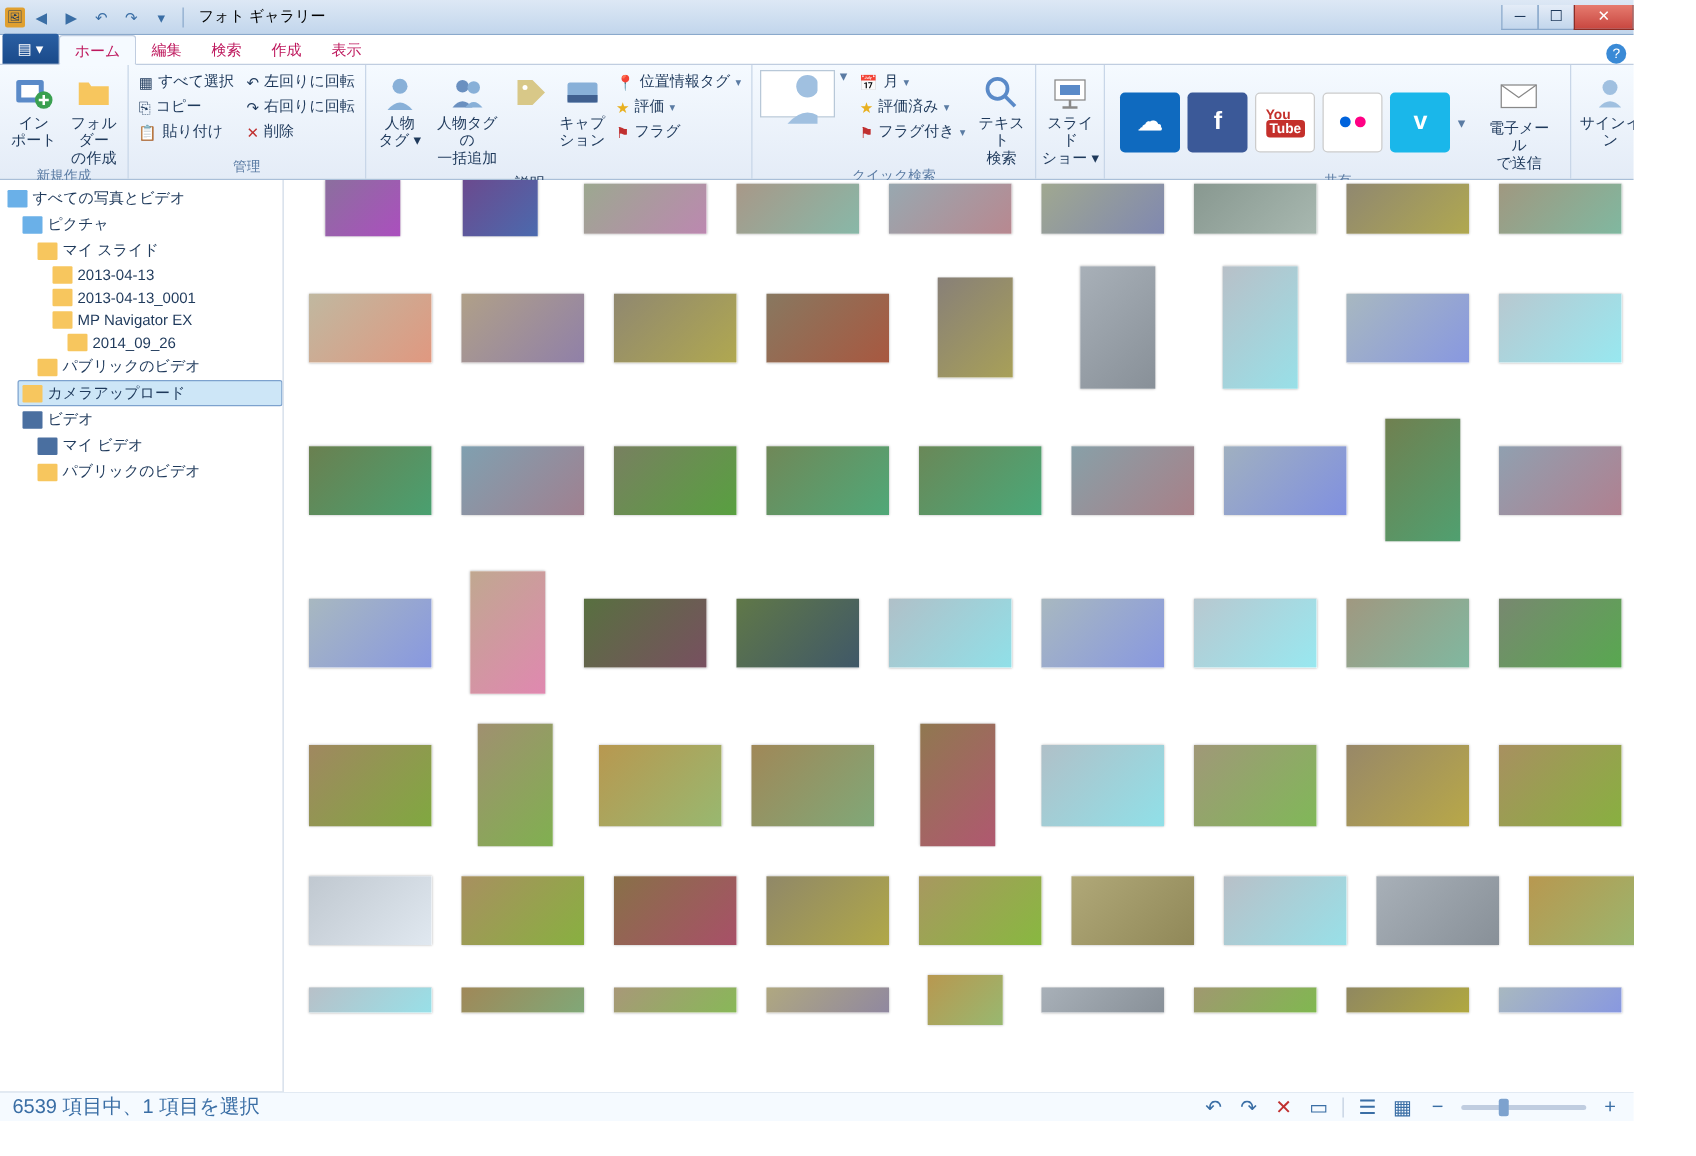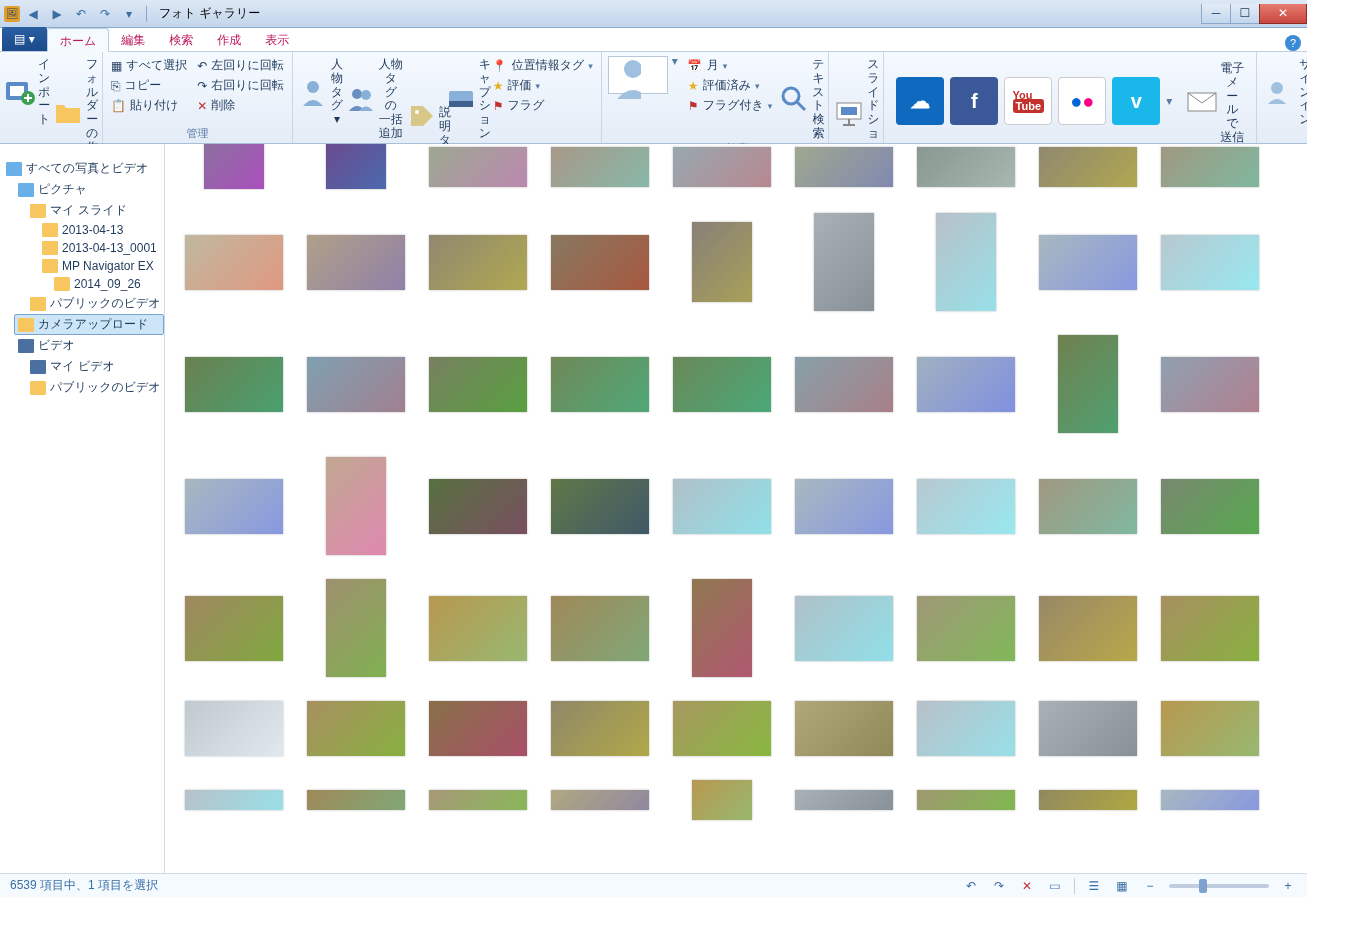--- a/index.html
+++ b/index.html
@@ -20,42 +20,42 @@
 .filetab { height: 24px; padding: 0 12px; background: linear-gradient(to bottom,#2a5fa3,#1a4a8a); color:#fff; display:flex;align-items:center; border-radius: 2px 2px 0 0; margin-left:2px; font-size:12px;}
 .ribbon-tab { height: 24px; padding: 2px 12px 0 12px; display:flex;align-items:center; color:#be185d; cursor:default;}
 .ribbon-tab.active { background:#f5faff; border:1px solid #c0cde0; border-bottom:1px solid #f5faff; border-radius:3px 3px 0 0; margin-bottom:-1px;}
 .helpicon { margin-left:auto; margin-right:6px; width:16px;height:16px; border-radius:50%; background:#3a8ad6; color:#fff; display:flex;align-items:center;justify-content:center;font-size:11px;}
 
 
 .ribbon { height: 92px; background: linear-gradient(to bottom,#f5faff,#e4ecf7); border-bottom:1px solid #a9bfd8; display:flex; }
 .rgroup { display:flex; flex-direction:column; border-right:1px solid #c8d6e8; padding: 2px 4px 0 4px;}
 .rgroup-body { flex:1; display:flex; align-items:flex-start; gap:2px;}
 .rgroup-label { text-align:center; font-size:11px; color:#5a7ba3; padding-bottom:2px;}
-.rbtn-lg { width:46px; display:flex; flex-direction:row; align-items:center; padding-top:4px; gap:2px; text-align:center; line-height:1.15;}
+.rbtn-lg { width:46px; display:flex; flex-direction:column; align-items:center; padding-top:4px; gap:2px; text-align:center; line-height:1.15;}
 .rbtn-lg .ico { width:32px; height:32px; display:flex;align-items:center;justify-content:center;}
 .rbtn-sm { display:flex; align-items:center; gap:4px; padding:1px 4px; font-size:12px; white-space:nowrap;}
 .rcol { display:flex; flex-direction:column; gap:1px; padding-top:2px;}
 .share-icon { width:48px; height:48px; border-radius:4px; display:flex;align-items:center;justify-content:center; color:#fff; font-weight:bold; font-size:20px;}
 .share-row { display:flex; gap:6px; align-items:center; padding:4px 8px 0 8px;}
 
 
 .main { display:flex; height: calc(100% - 28px - 24px - 92px - 24px); }
-.sidebar { width: 165px; border-right:1px solid #d0dae8; overflow:auto; padding-top:14px; background:#fff;}
+.sidebar { width: 227px; border-right:1px solid #d0dae8; overflow:auto; padding-top:4px; background:#fff;}
 .tree-item { display:flex; align-items:center; gap:4px; padding:2px 4px; white-space:nowrap;}
 .tree-item.selected { background:#cde6f7; border:1px solid #7da2ce; border-radius:2px; padding:1px 3px;}
 .tree-icon { width:16px; height:14px; background:#f7c65e; border-radius:1px; flex-shrink:0;}
 .tree-icon.pic { background:#6ab0e8;}
 .tree-icon.vid { background:#4a6fa0;}
 .content { flex:1; overflow-y:scroll; padding: 0 10px 10px 20px; background:#fff;}
 .thumb-row { display:flex; gap:24px; margin-bottom:24px; }
 .thumb { width:98px; display:flex; align-items:center; justify-content:center;}
 .thumb-img { box-shadow: 0 0 2px rgba(0,0,0,0.3); }
 
 
-.statusbar { height:24px; border-top:1px solid #d0dae8; display:flex; align-items:center; padding:0 10px; font-size:12px; color:#3a6ea5; background:#f5faff;}
+.statusbar { height:24px; border-top:1px solid #d0dae8; display:flex; align-items:center; padding:0 10px; font-size:16px; color:#3a6ea5; background:#f5faff;}
 .status-right { margin-left:auto; display:flex; align-items:center; gap:10px;}
 .sb-icon { width:18px; height:18px; display:flex;align-items:center;justify-content:center; color:#3a6ea5;}
 .slider { width:100px; height:4px; background:#c0cde0; position:relative; border-radius:2px;}
 .slider-thumb { width:8px; height:14px; background:#7da2ce; position:absolute; left:30px; top:-5px; border-radius:2px;}
 
 svg { display:block; }
 .caret::after{content:" ▾"; font-size:9px; color:#5a7ba3;}
 </style>
 </head>
 <body>

